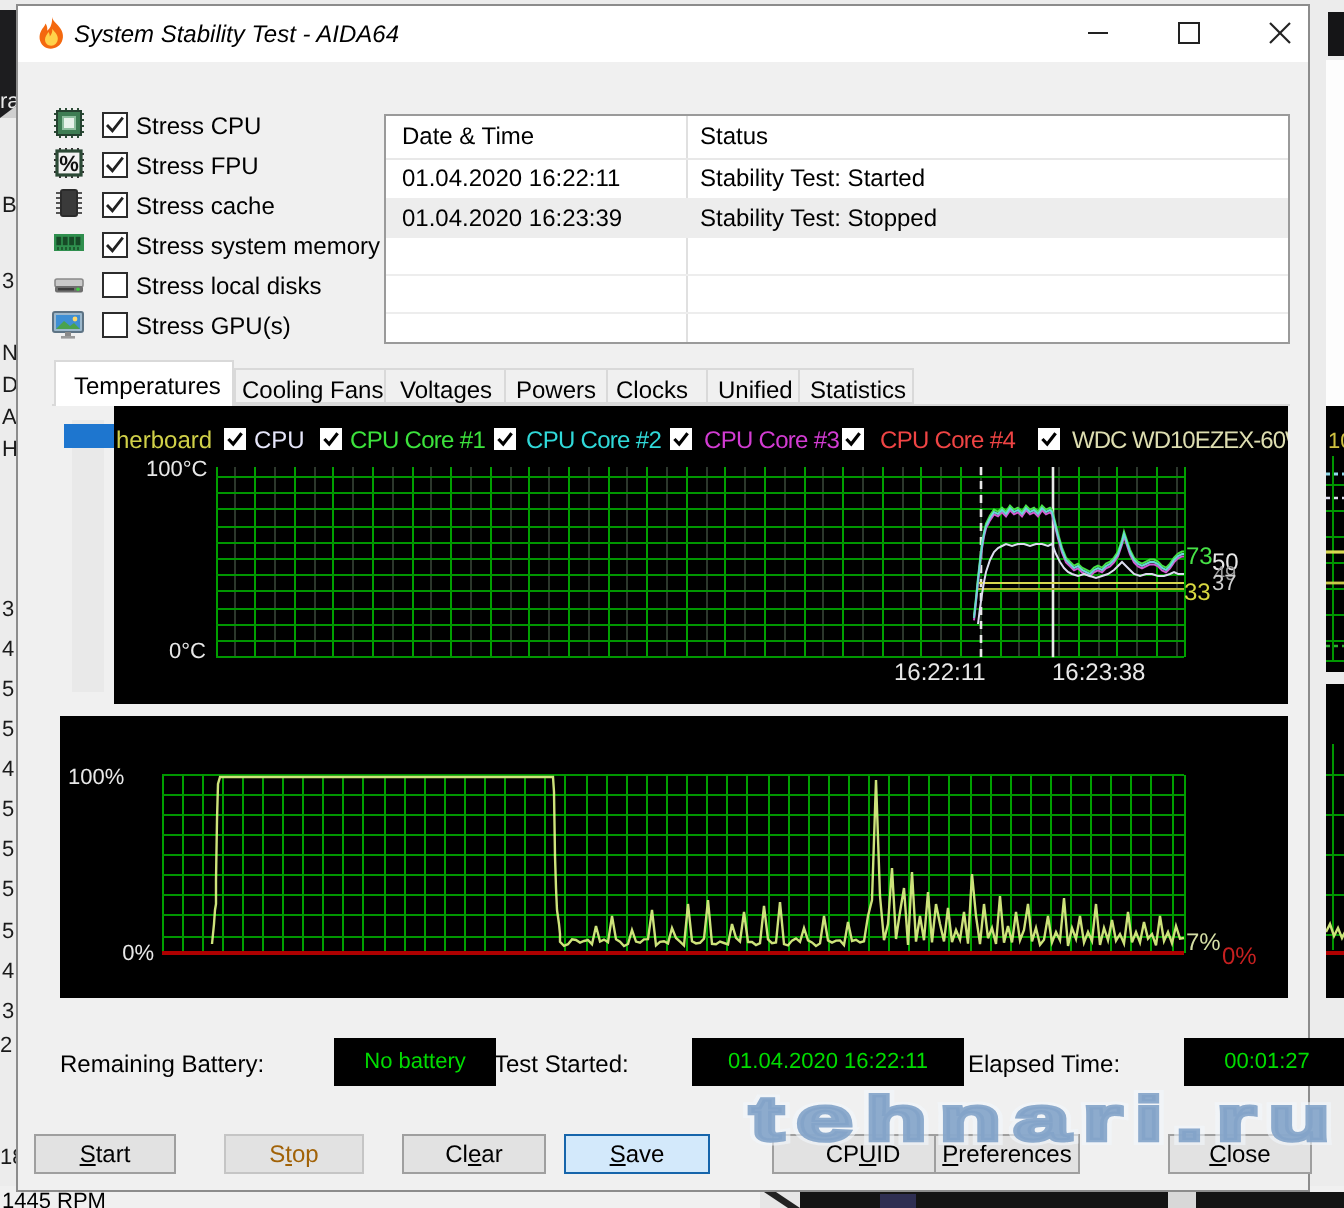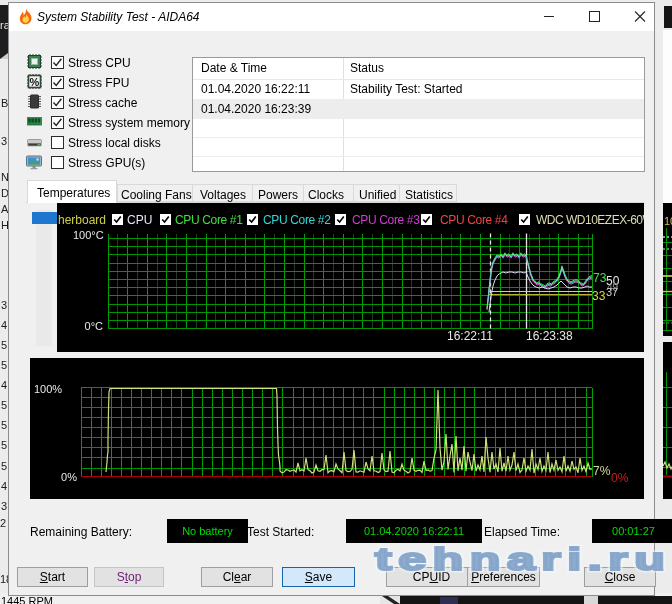--- a/index.html
+++ b/index.html
@@ -13,21 +13,21 @@
   font-size:12px; color:#000; text-align:center; line-height:18px; }
 .lbl { position:absolute; font-size:12px; color:#000; white-space:nowrap; }
 .vbox { position:absolute; background:#000; color:#00dc00; font-size:11px;
   text-align:center;margin-left:24px; }
 .leg { position:absolute; top:10px; font-size:12px; white-space:nowrap; }
 svg.lay { position:absolute; left:0; top:0; }
 </style></head><body>
 
 <div class="abs" style="left:0;top:0;width:8px;height:604px;background:#ececec"></div>
 <div class="abs" style="left:0;top:5px;width:8px;height:54px;background:#1d1d1f"></div>
-<div class="abs" style="left:0;top:19px;width:8px;overflow:hidden;color:#e8e8e8;font-size:11px">ra</div>
+<div class="abs" style="left:0;top:45px;width:8px;overflow:hidden;color:#e8e8e8;font-size:11px">ra</div>
 <svg class="abs" style="left:0;top:53px" width="8" height="6">
     <path d="M8 0 L8 6 L0 6 Z" fill="#cfcfcf"></path>
   </svg>
 <div class="abs" style="left:0;top:0;width:8px;height:604px;overflow:hidden;font-size:11px;color:#1a1a1a">
 <div class="abs" style="left:1px;top:97px">B</div>
 <div class="abs" style="left:1px;top:135px">3</div>
 <div class="abs" style="left:1px;top:171px">N</div>
 <div class="abs" style="left:1px;top:187px">D</div>
 <div class="abs" style="left:1px;top:203px">A</div>
 <div class="abs" style="left:1px;top:219px">H</div>
@@ -213,20 +213,21 @@
  <div class="abs" style="left:150px;top:0;width:1px;height:113px;background:#e0e0e0"></div>
  <div class="abs" style="left:0;top:21px;width:451px;height:1px;background:#e8e8e8"></div>
  <div class="abs" style="left:0;top:41px;width:451px;height:20px;background:#ededed"></div>
  <div class="abs" style="left:0;top:79px;width:451px;height:1px;background:#ededed"></div>
  <div class="abs" style="left:0;top:98px;width:451px;height:1px;background:#ededed"></div>
  <div class="abs lbl" style="left:8px;top:3px">Date &amp; Time</div>
  <div class="abs lbl" style="left:157px;top:3px">Status</div>
  <div class="abs lbl" style="left:8px;top:24px">01.04.2020 16:22:11</div>
  <div class="abs lbl" style="left:157px;top:24px">Stability Test: Started</div>
  <div class="abs lbl" style="left:8px;top:44px">01.04.2020 16:23:39</div>
+ <div class="abs lbl" style="left:157px;top:44px">Stability Test: Stopped</div>
 </div>
 
 <div class="abs" style="left:26px;top:184px;width:619px;height:19px;border-bottom:1px solid #d9d9d9"></div>
 <div class="abs" style="left:117px;top:184px;width:340px;height:18px;background:#f0f0f0;border:1px solid #d9d9d9"></div>
 <svg class="abs" style="left:117px;top:184px" width="341" height="19">
  <g stroke="#d9d9d9" stroke-width="1">
   <line x1="75.5" y1="0" x2="75.5" y2="19"></line>
       <line x1="135.5" y1="0" x2="135.5" y2="19"></line>
   <line x1="186.5" y1="0" x2="186.5" y2="19"></line>
       <line x1="236.5" y1="0" x2="236.5" y2="19"></line>
@@ -447,21 +448,21 @@
 </div>
 
 <div class="abs lbl" style="left:30px;top:525px">Remaining Battery:</div>
 <div class="vbox" style="left:143px;top:519px;width:81px;height:24px;line-height:24px">No battery</div>
 <div class="abs lbl" style="left:247px;top:525px">Test Started:</div>
 <div class="vbox" style="left:322px;top:519px;width:136px;height:24px;line-height:24px">01.04.2020 16:22:11</div>
 <div class="abs lbl" style="left:484px;top:525px">Elapsed Time:</div>
 <div class="vbox" style="left:568px;top:519px;width:83px;height:24px;line-height:24px">00:01:27</div>
 
 <div class="btn" style="left:17px;top:567px;width:71px"><u>S</u>tart</div>
-<div class="btn" style="left:94px;top:567px;width:70px;color:#701a75;border-color:#c5c5c5">S<u>t</u>op</div>
+<div class="btn" style="left:112px;top:567px;width:70px;color:#a16207;border-color:#c5c5c5">S<u>t</u>op</div>
 <div class="btn" style="left:201px;top:567px;width:72px">Cl<u>e</u>ar</div>
 <div class="btn" style="left:282px;top:567px;width:73px;background:#d3e9fb;border-color:#1665ab"><u>S</u>ave</div>
 <div class="btn" style="left:386px;top:567px;width:91px">CP<u>U</u>ID</div>
 <div class="btn" style="left:467px;top:567px;width:73px"><u>P</u>references</div>
 <div class="btn" style="left:584px;top:567px;width:72px"><u>C</u>lose</div>
 
 <div class="abs" style="left:375px;top:542px;width:240px;height:34px;
  font-size:31px;font-weight:bold;letter-spacing:4px;
  transform:scaleX(1.62);transform-origin:left top">
  <span style="position:absolute;left:0;top:0;color:transparent;-webkit-text-stroke:5px rgba(242,246,251,0.6)">tehnari.ru</span>

